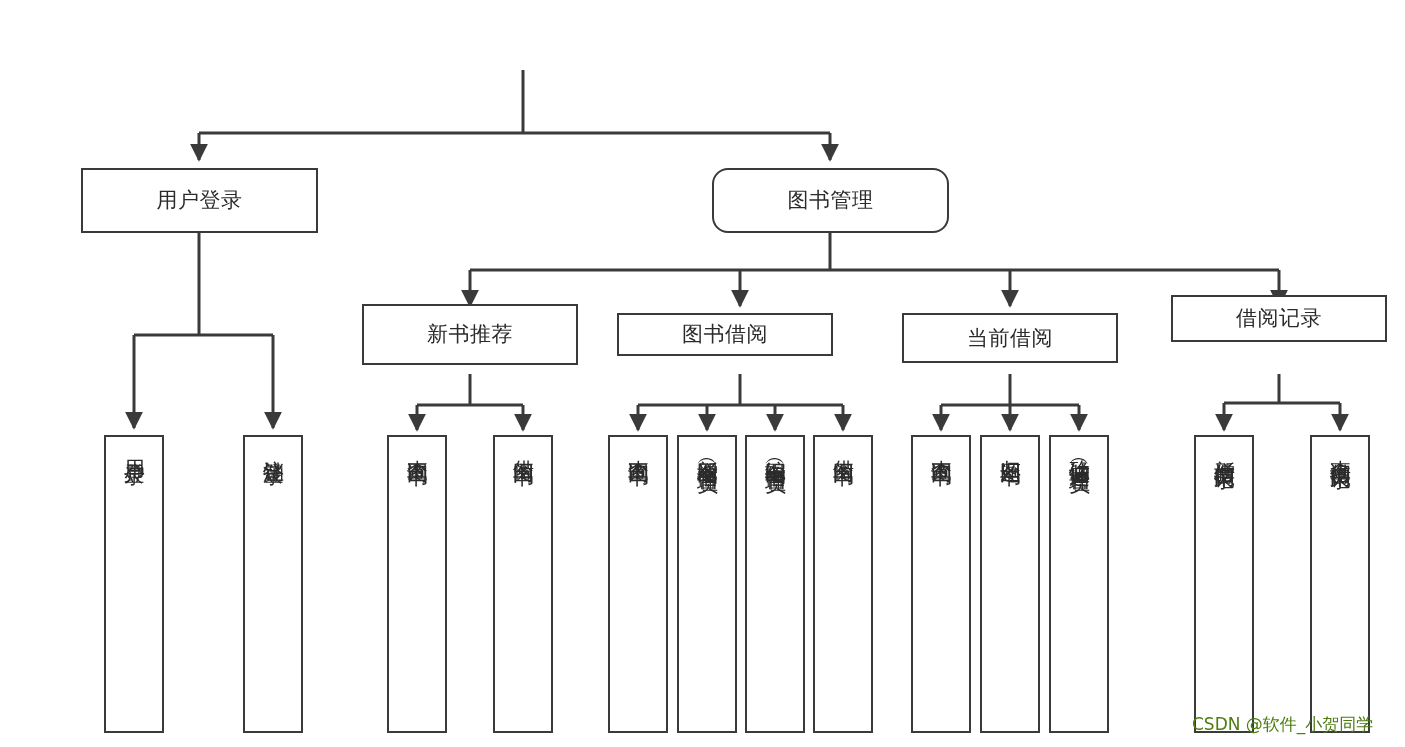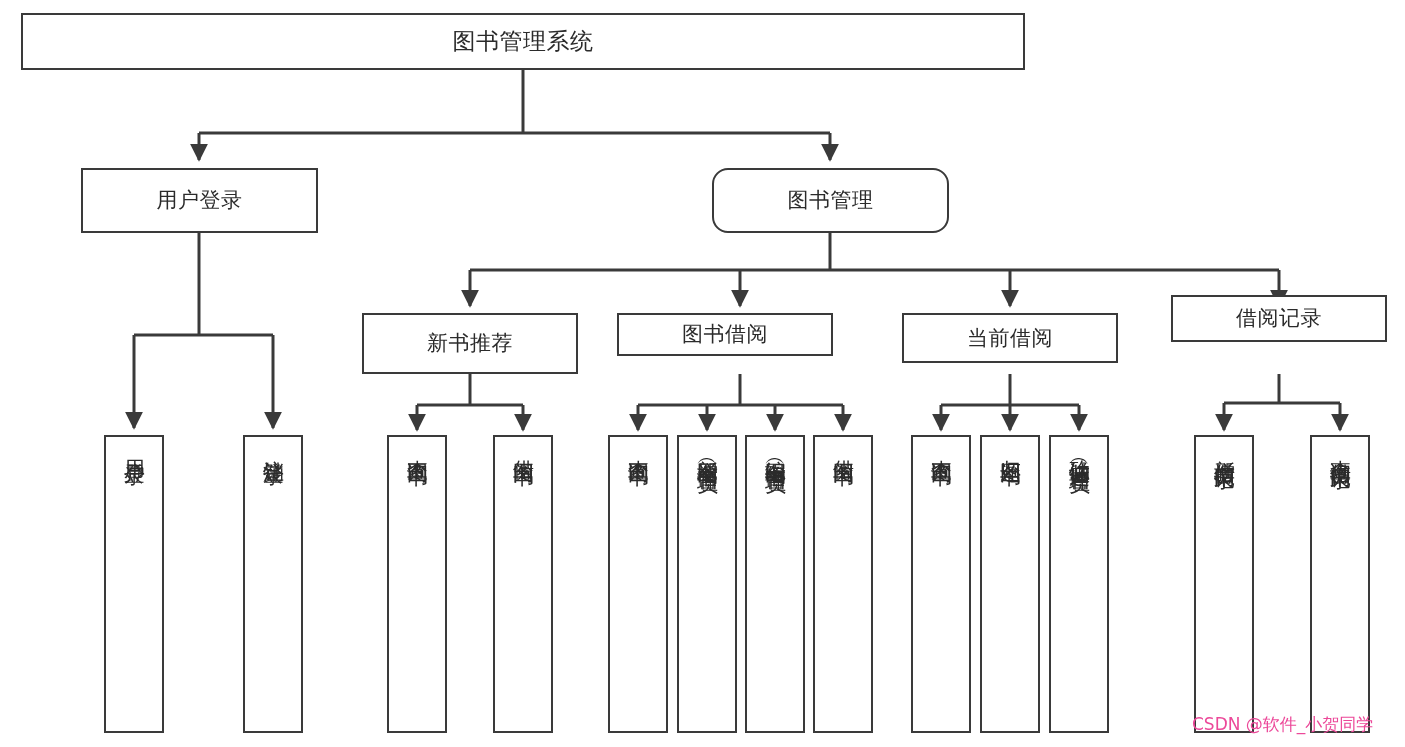--- a/index.html
+++ b/index.html
@@ -58,21 +58,21 @@
     font-size: 21px;
     letter-spacing: 2px;
     line-height: 1;
     white-space: nowrap;
   }
   .watermark {
     position: absolute;
     left: 1192px;
     top: 713px;
     font-size: 17px;
-    color: #ec4899;
+    color: #4d7c0f;
     white-space: nowrap;
     z-index: 3;
     font-family: "DejaVu Sans", "Liberation Sans", sans-serif;
   }
 </style>
 </head>
 <body>
 
 <div id="canvas">
 
@@ -119,33 +119,30 @@
       <path d="M 1010 405 L 1010 430" marker-end="url(#arrow)"></path>
       <path d="M 1079 405 L 1079 430" marker-end="url(#arrow)"></path>
 
       <path d="M 1279 374 L 1279 403"></path>
       <path d="M 1224 403 L 1340 403"></path>
       <path d="M 1224 403 L 1224 430" marker-end="url(#arrow)"></path>
       <path d="M 1340 403 L 1340 430" marker-end="url(#arrow)"></path>
     </g>
   </svg>
 
-  <div class="node root" style="left:21px; top:13px; width:1004px; height:57px;">
-    <span class="lbl">图书管理系统</span>
-  </div>
 
   <div class="node h1" style="left:81px; top:168px; width:237px; height:65px;">
     <span class="lbl">用户登录</span>
   </div>
 
   <div class="node h1" style="left:712px; top:168px; width:237px; height:65px;border-radius:16px;">
     <span class="lbl">图书管理</span>
   </div>
 
-  <div class="node h2" style="left:362px; top:313px; width:216px; height:61px;">
+  <div class="node h2" style="left:362px; top:304px; width:216px; height:61px;">
     <span class="lbl">新书推荐</span>
   </div>
 
   <div class="node h2" style="left:617px; top:313px; width:216px; height:43px;">
     <span class="lbl">图书借阅</span>
   </div>
 
   <div class="node h2" style="left:902px; top:313px; width:216px; height:50px;">
     <span class="lbl">当前借阅</span>
   </div>

